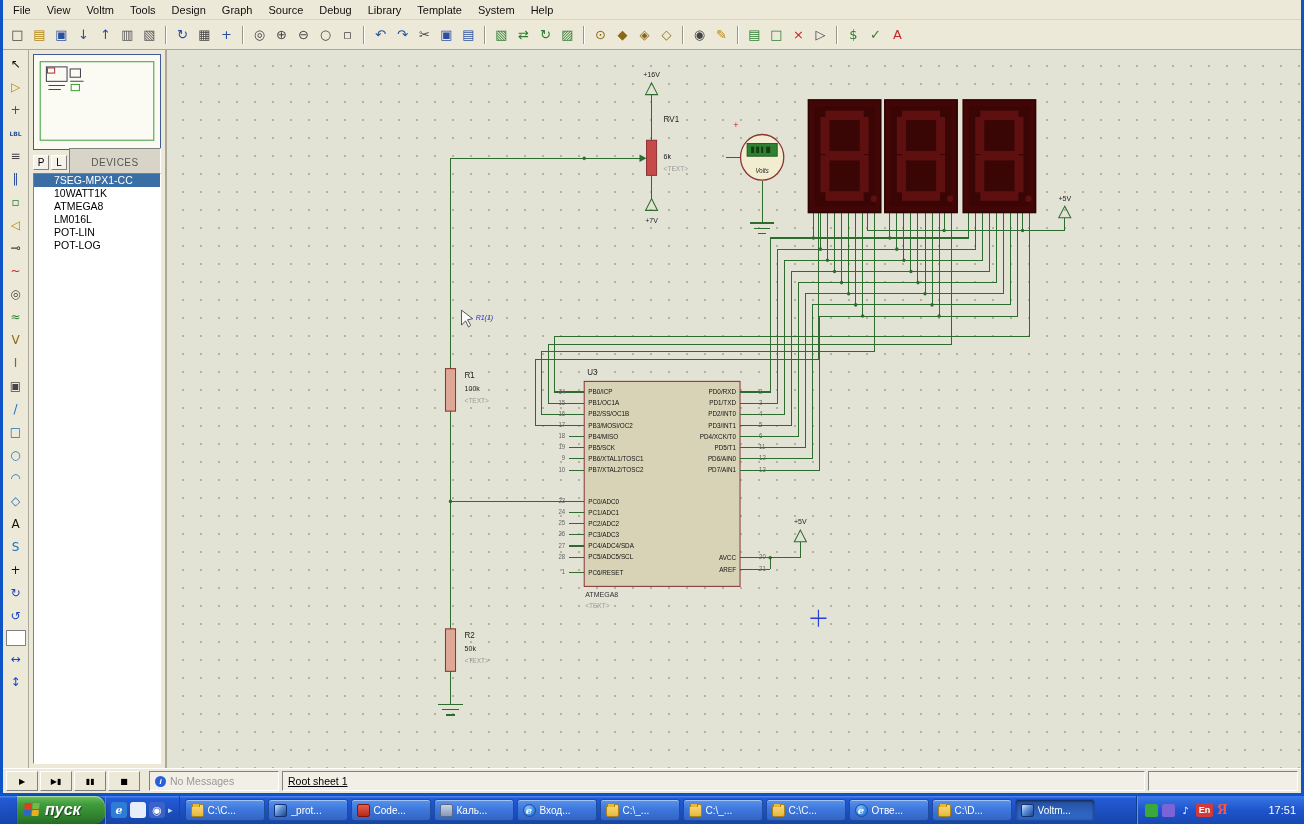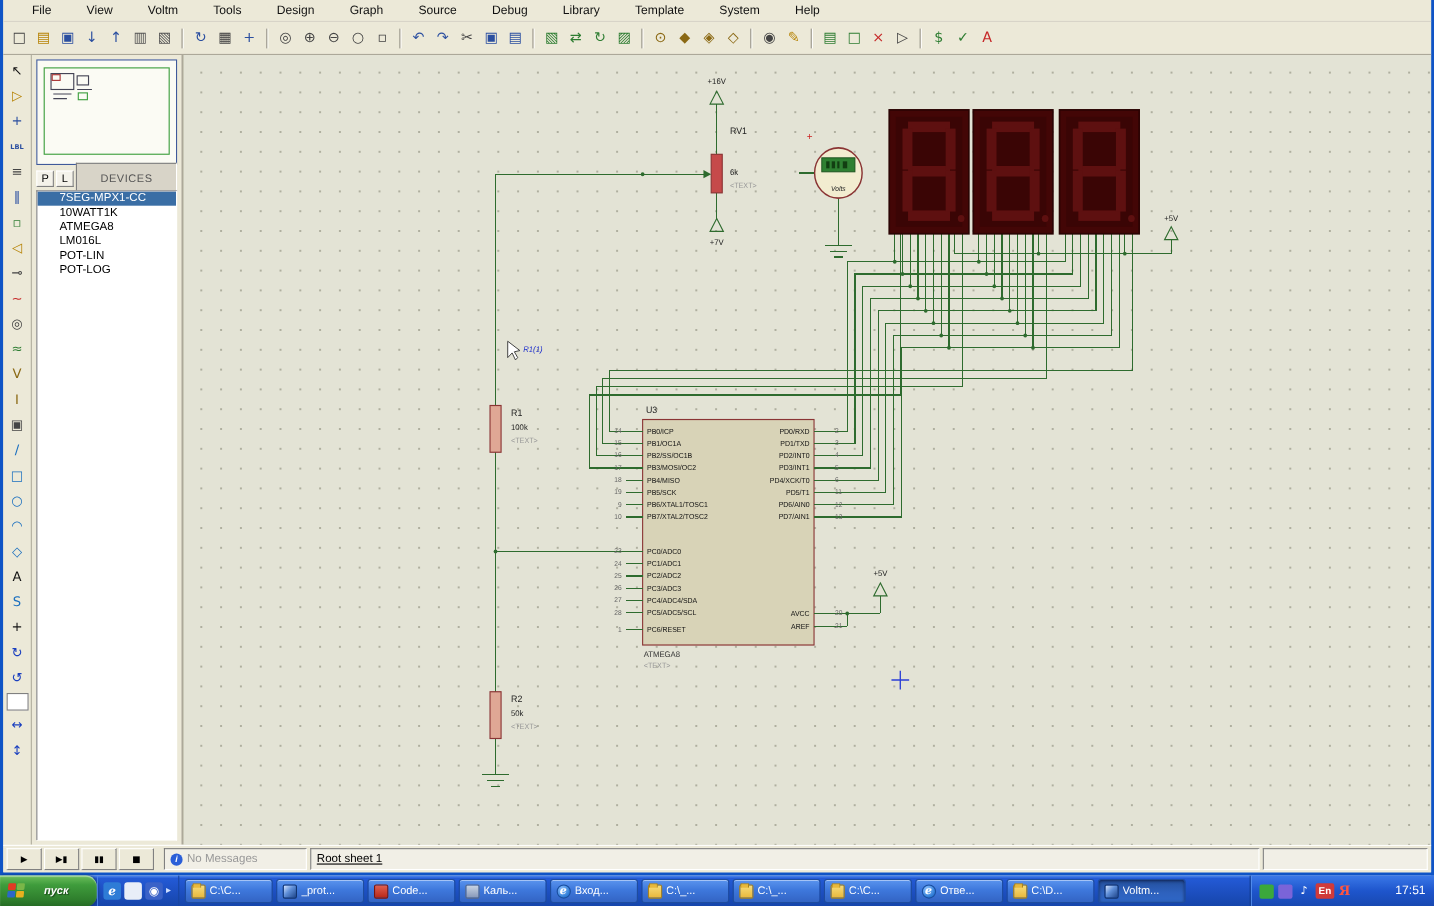--- a/index.html
+++ b/index.html
@@ -26,21 +26,21 @@
   .wbtn.min::after { content:""; position:absolute; left:4px; bottom:3px; width:8px; height:2px; background:#fff; }
   .wbtn.max::after { content:""; position:absolute; left:4px; top:3px; width:11px; height:9px;
     border:1px solid #fff; border-top:3px solid #fff; }
   .wbtn.close::before,.wbtn.close::after { content:""; position:absolute; left:9px; top:3px; width:2px; height:11px; background:#fff; }
   .wbtn.close::before { transform:rotate(45deg); }
   .wbtn.close::after { transform:rotate(-45deg); }
 
   
   .menubar { height:20px; flex:0 0 20px; display:flex; align-items:center; font-size:11px;
     background:#ECE9D8; border-bottom:1px solid #D8D4C8; padding-left:2px; }
-  .menu-item { padding:2px 8px; color:#111;margin-left:16px; }
+  .menu-item { padding:2px 8px; color:#111; }
   .toolbar { height:30px; flex:0 0 30px; display:flex; align-items:center; gap:1px; padding:2px 4px;
     background:#ECE9D8; border-bottom:1px solid #ACA899; }
   .tbtn { width:21px; height:22px; display:flex; align-items:center; justify-content:center;
     font-family:"DejaVu Sans",sans-serif; font-size:13px; border:1px solid transparent; border-radius:2px; }
   .tsep { width:2px; height:18px; margin:0 4px; border-left:1px solid #9A968A; border-right:1px solid #fff; }
 
   
   .content { flex:1; display:flex; min-height:0; }
   .modebar { width:26px; flex:0 0 26px; background:#ECE9D8; border-right:1px solid #ACA899;
     display:flex; flex-direction:column; align-items:center; padding-top:3px; }
@@ -81,25 +81,25 @@
     display:flex; align-items:center; font-size:10.5px; padding:0 5px; gap:4px; }
   .panel.msg { width:130px; color:#999; }
   .panel.sheet { flex:1; color:#000;text-decoration:underline; }
   .panel.right { width:150px; }
   .info-ic { width:11px; height:11px; border-radius:50%; background:#2B5FD8; color:#fff;
     font-size:8px; font-weight:bold; display:flex; align-items:center; justify-content:center; font-style:italic; }
 
   
   .taskbar { position:absolute; left:0; bottom:0; width:1304px; height:28px; display:flex; align-items:stretch;
     background:linear-gradient(180deg,#4E8AF0 0%,#235AD6 9%,#1E51C4 45%,#1646AC 95%); }
-  .startbtn { width:88px; flex:0 0 88px; display:flex; align-items:center; gap:17px; padding:0 10px 0 7px;
-    border-radius:0 10px 10px 0; color:#fff; font-weight:bold; font-style:italic; font-size:10px;
+  .startbtn { width:88px; flex:0 0 88px; display:flex; align-items:center; gap:5px; padding:0 10px 0 7px;
+    border-radius:0 10px 10px 0; color:#fff; font-weight:bold; font-style:italic; font-size:16px;
     text-shadow:1px 1px 1px rgba(0,0,0,.5);
     background:linear-gradient(180deg,#6CBF5C 0%,#3F9C3C 30%,#2E7D2C 80%,#256B24 100%);
-    box-shadow:inset 0 1px 1px rgba(255,255,255,.5), 1px 0 3px rgba(0,0,0,.4); }
+    box-shadow:inset 0 1px 1px rgba(255,255,255,.5), 1px 0 3px rgba(0,0,0,.4);margin-left:17px; }
   .winflag { width:16px; height:14px; display:grid; grid-template-columns:7px 7px; grid-template-rows:6px 6px;
     gap:1px; transform:skewX(-6deg); }
   .winflag span { border-radius:1px; }
   .winflag span:nth-child(1){ background:#E23A24; } .winflag span:nth-child(2){ background:#7AB648; }
   .winflag span:nth-child(3){ background:#2C67C8; } .winflag span:nth-child(4){ background:#E8B01F; }
   .quicklaunch { display:flex; align-items:center; gap:3px; padding:0 6px; border-right:1px solid #1845A0;
     box-shadow:1px 0 0 #4F85E8 inset; }
   .ql-icon { width:16px; height:16px; border-radius:3px; display:flex; align-items:center; justify-content:center;
     font-size:11px; font-weight:bold; font-family:"DejaVu Serif",serif; font-style:italic; }
   .ql-more { color:#CFE0FF; font-size:9px; font-family:"DejaVu Sans",sans-serif; }

